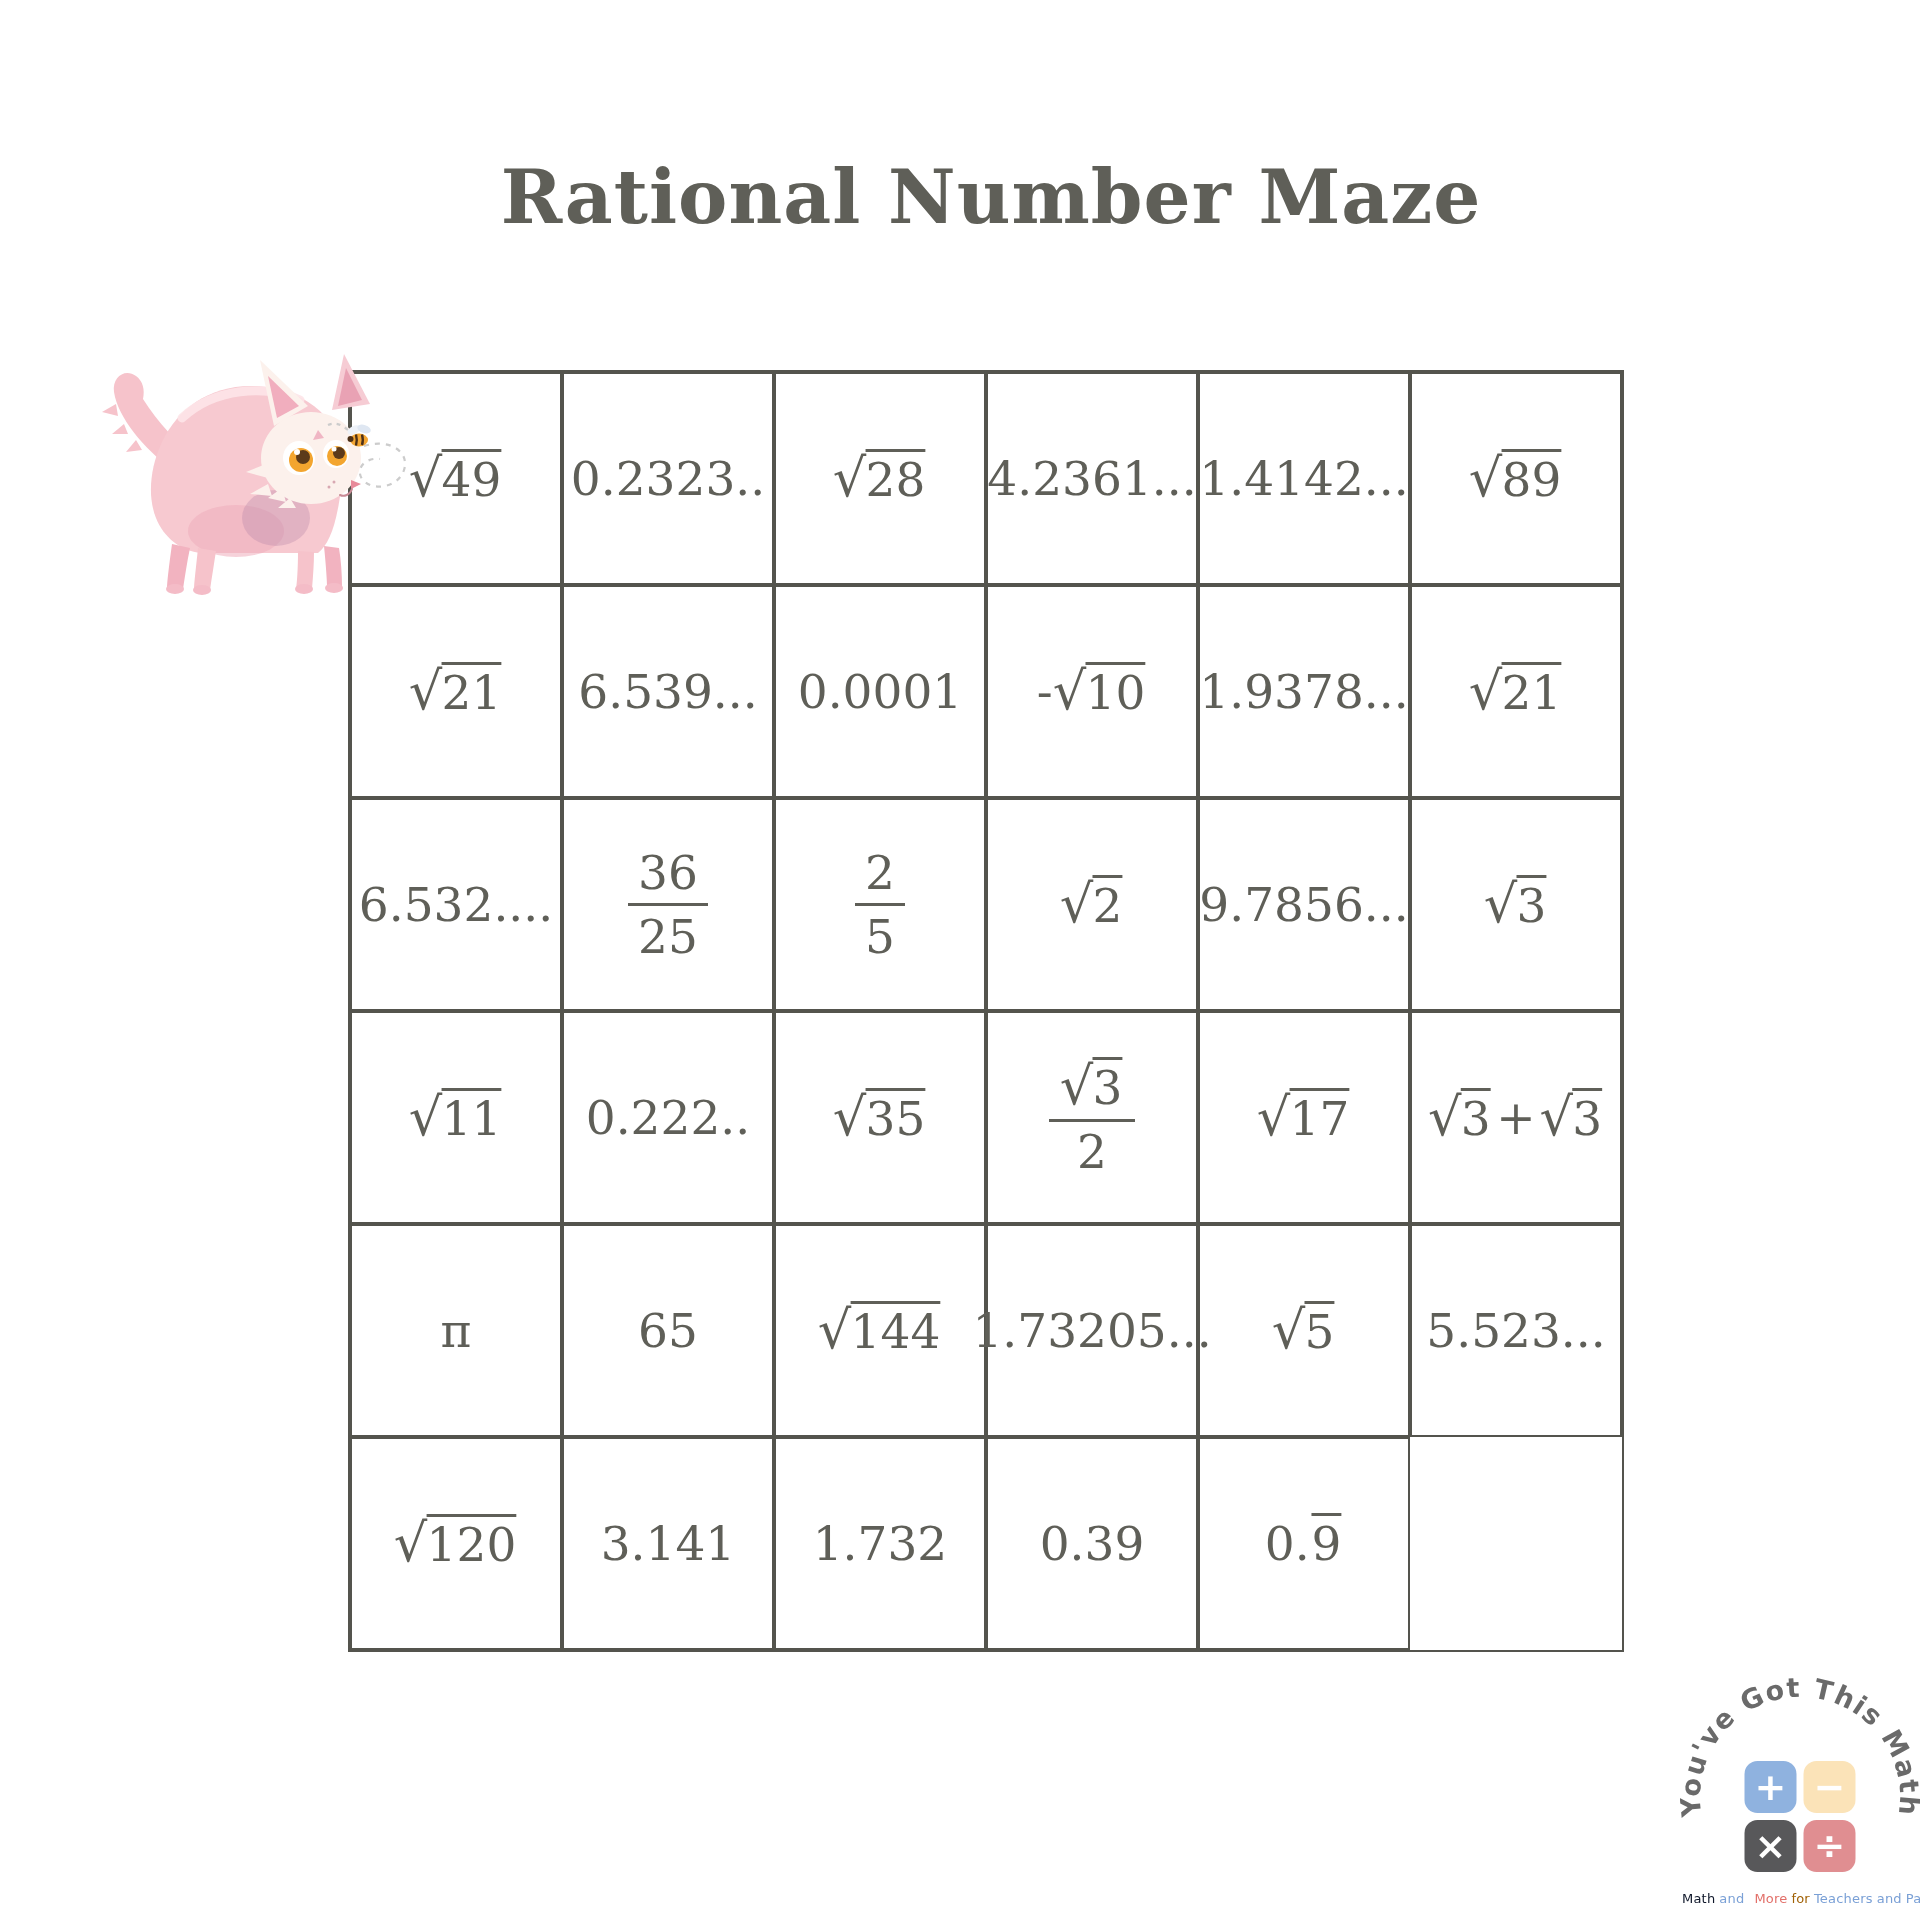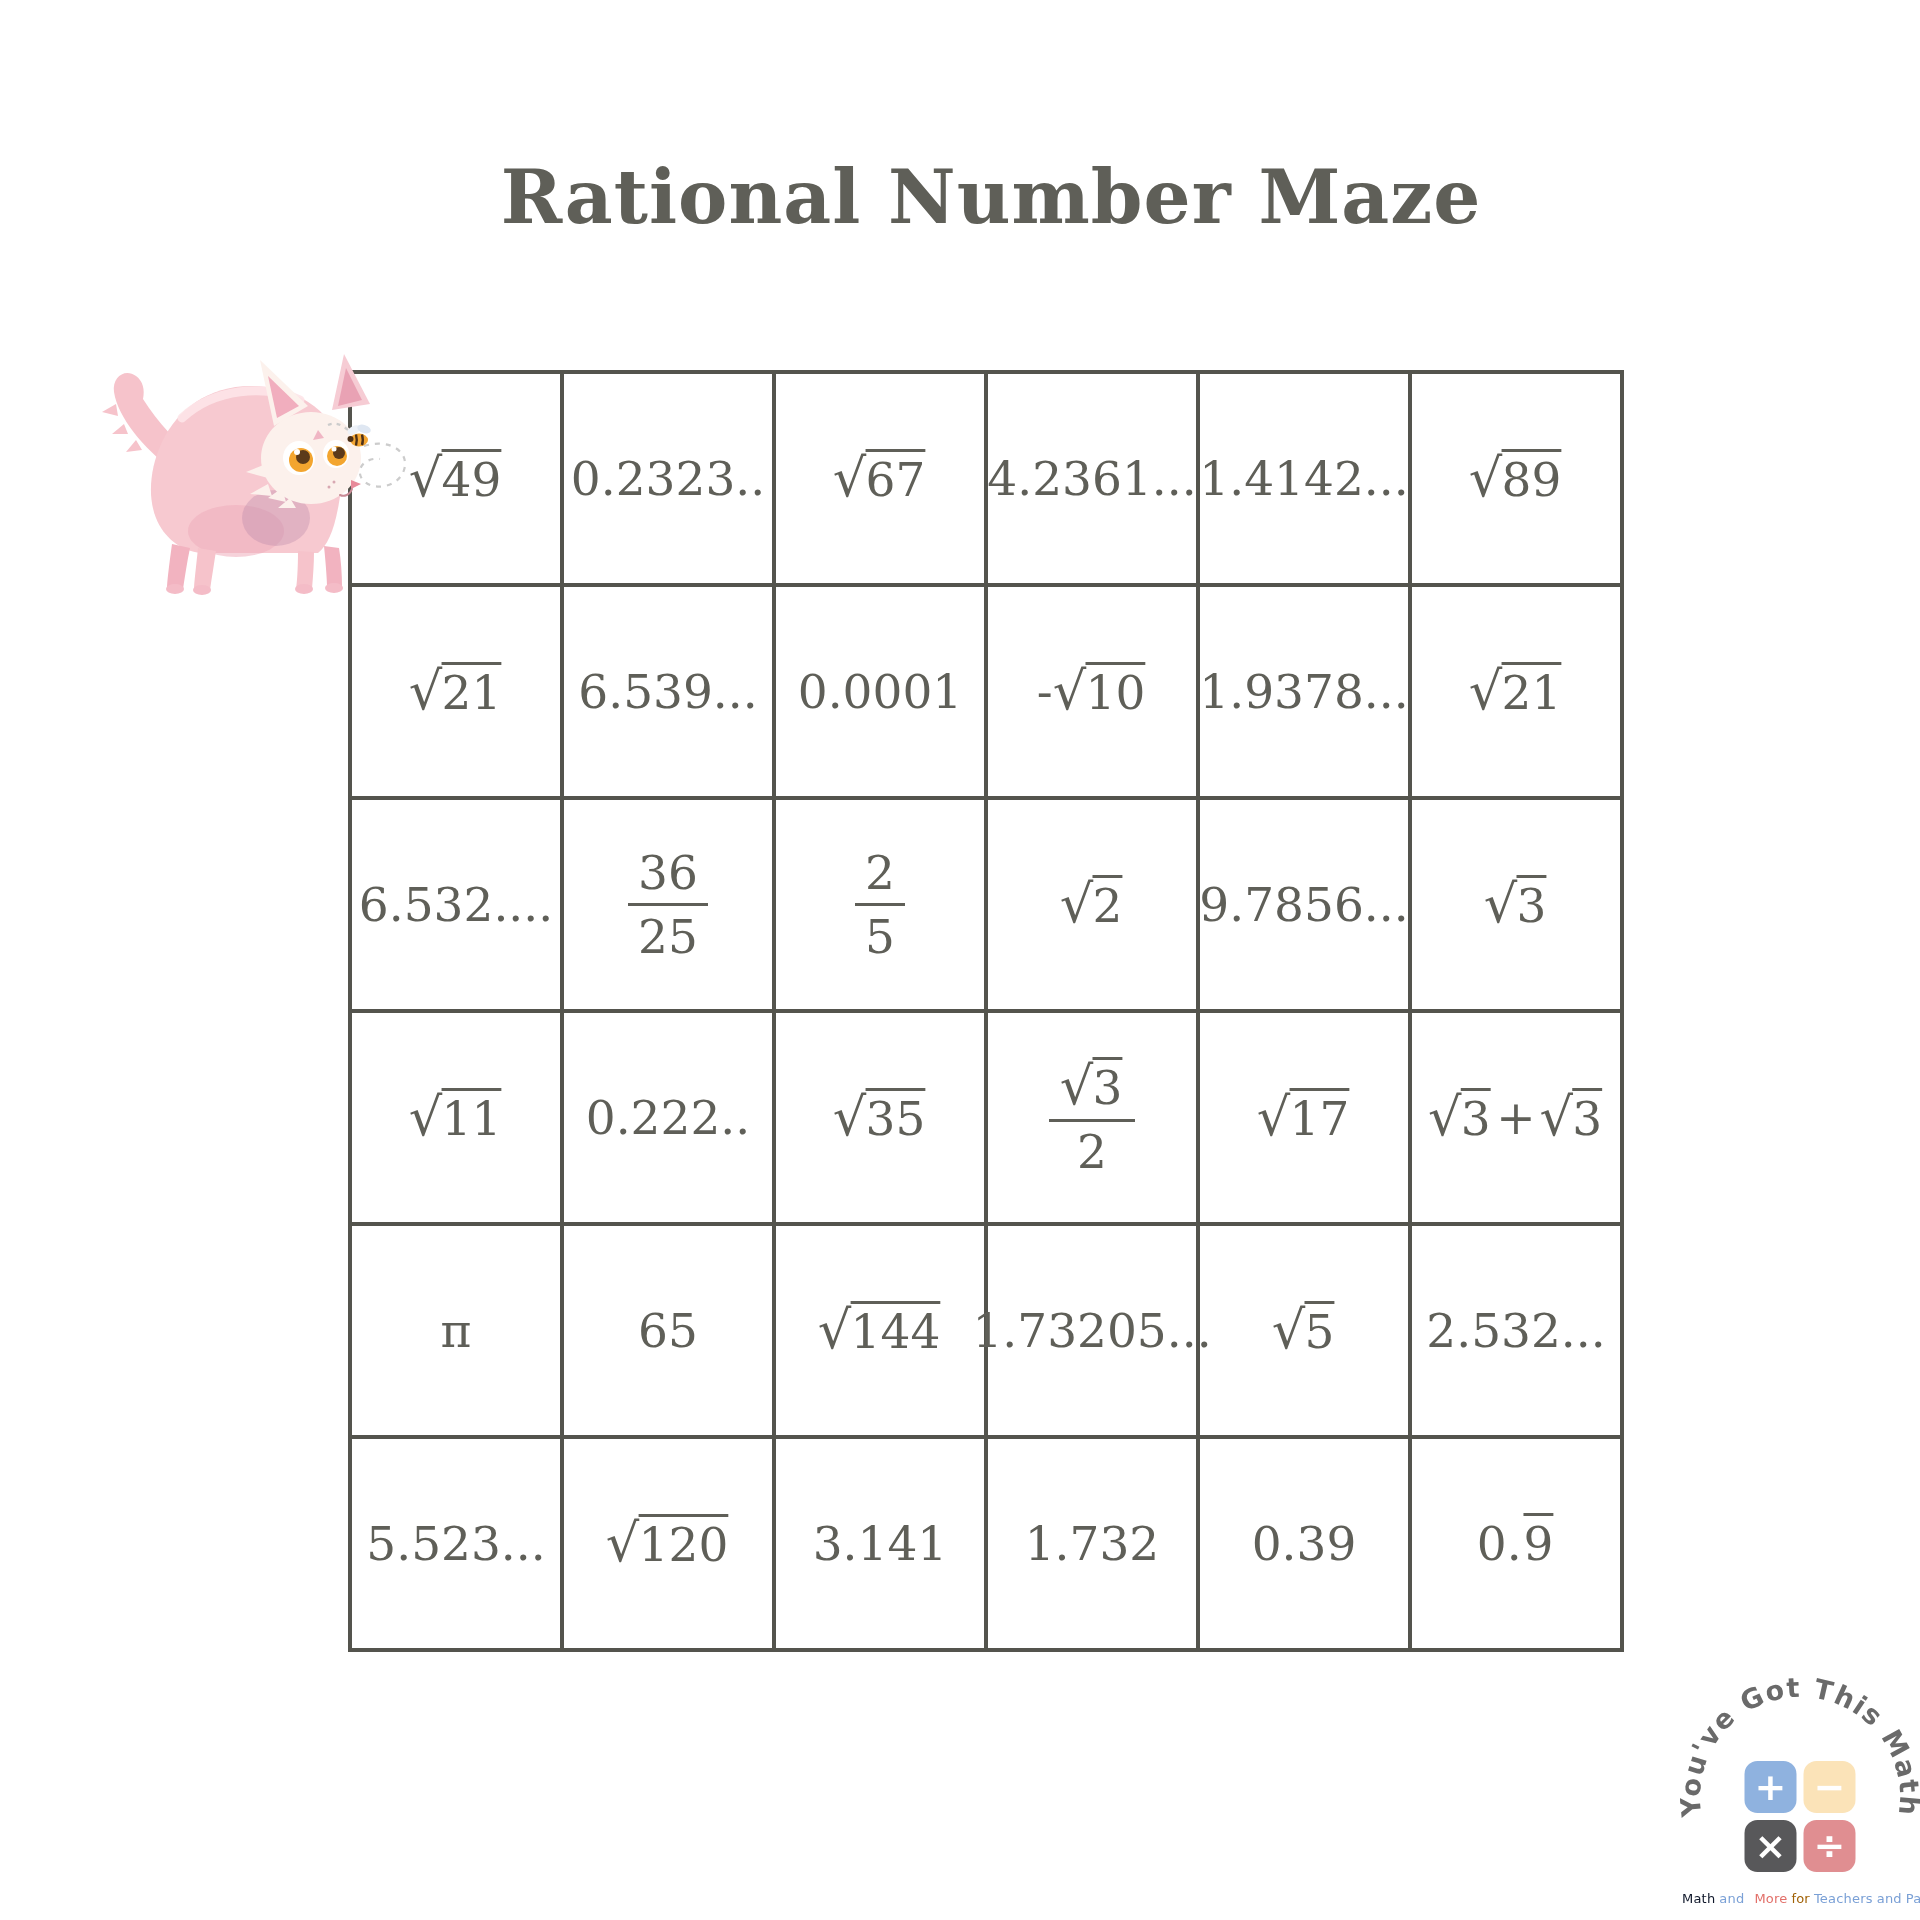--- a/index.html
+++ b/index.html
@@ -71,21 +71,21 @@
 <h1 class="title">Rational Number Maze</h1>
 
 <div class="grid">
     <div class="cell">
       <span class="sqrt"><span class="rad">√</span><span class="radicand">49</span></span>
     </div>
     <div class="cell">
       <span>0.2323..</span>
     </div>
     <div class="cell">
-      <span class="sqrt"><span class="rad">√</span><span class="radicand">67</span></span>
+      <span class="sqrt"><span class="rad">√</span><span class="radicand">28</span></span>
     </div>
     <div class="cell">
       <span>4.2361...</span>
     </div>
     <div class="cell">
       <span>1.4142...</span>
     </div>
     <div class="cell">
       <span class="sqrt"><span class="rad">√</span><span class="radicand">89</span></span>
     </div>
@@ -165,23 +165,20 @@
       <span>65</span>
     </div>
     <div class="cell">
       <span class="sqrt"><span class="rad">√</span><span class="radicand">144</span></span>
     </div>
     <div class="cell">
       <span>1.73205...</span>
     </div>
     <div class="cell">
       <span class="sqrt"><span class="rad">√</span><span class="radicand">5</span></span>
-    </div>
-    <div class="cell">
-      <span>2.532...</span>
     </div>
     <div class="cell">
       <span>5.523...</span>
     </div>
     <div class="cell">
       <span class="sqrt"><span class="rad">√</span><span class="radicand">120</span></span>
     </div>
     <div class="cell">
       <span>3.141</span>
     </div>

